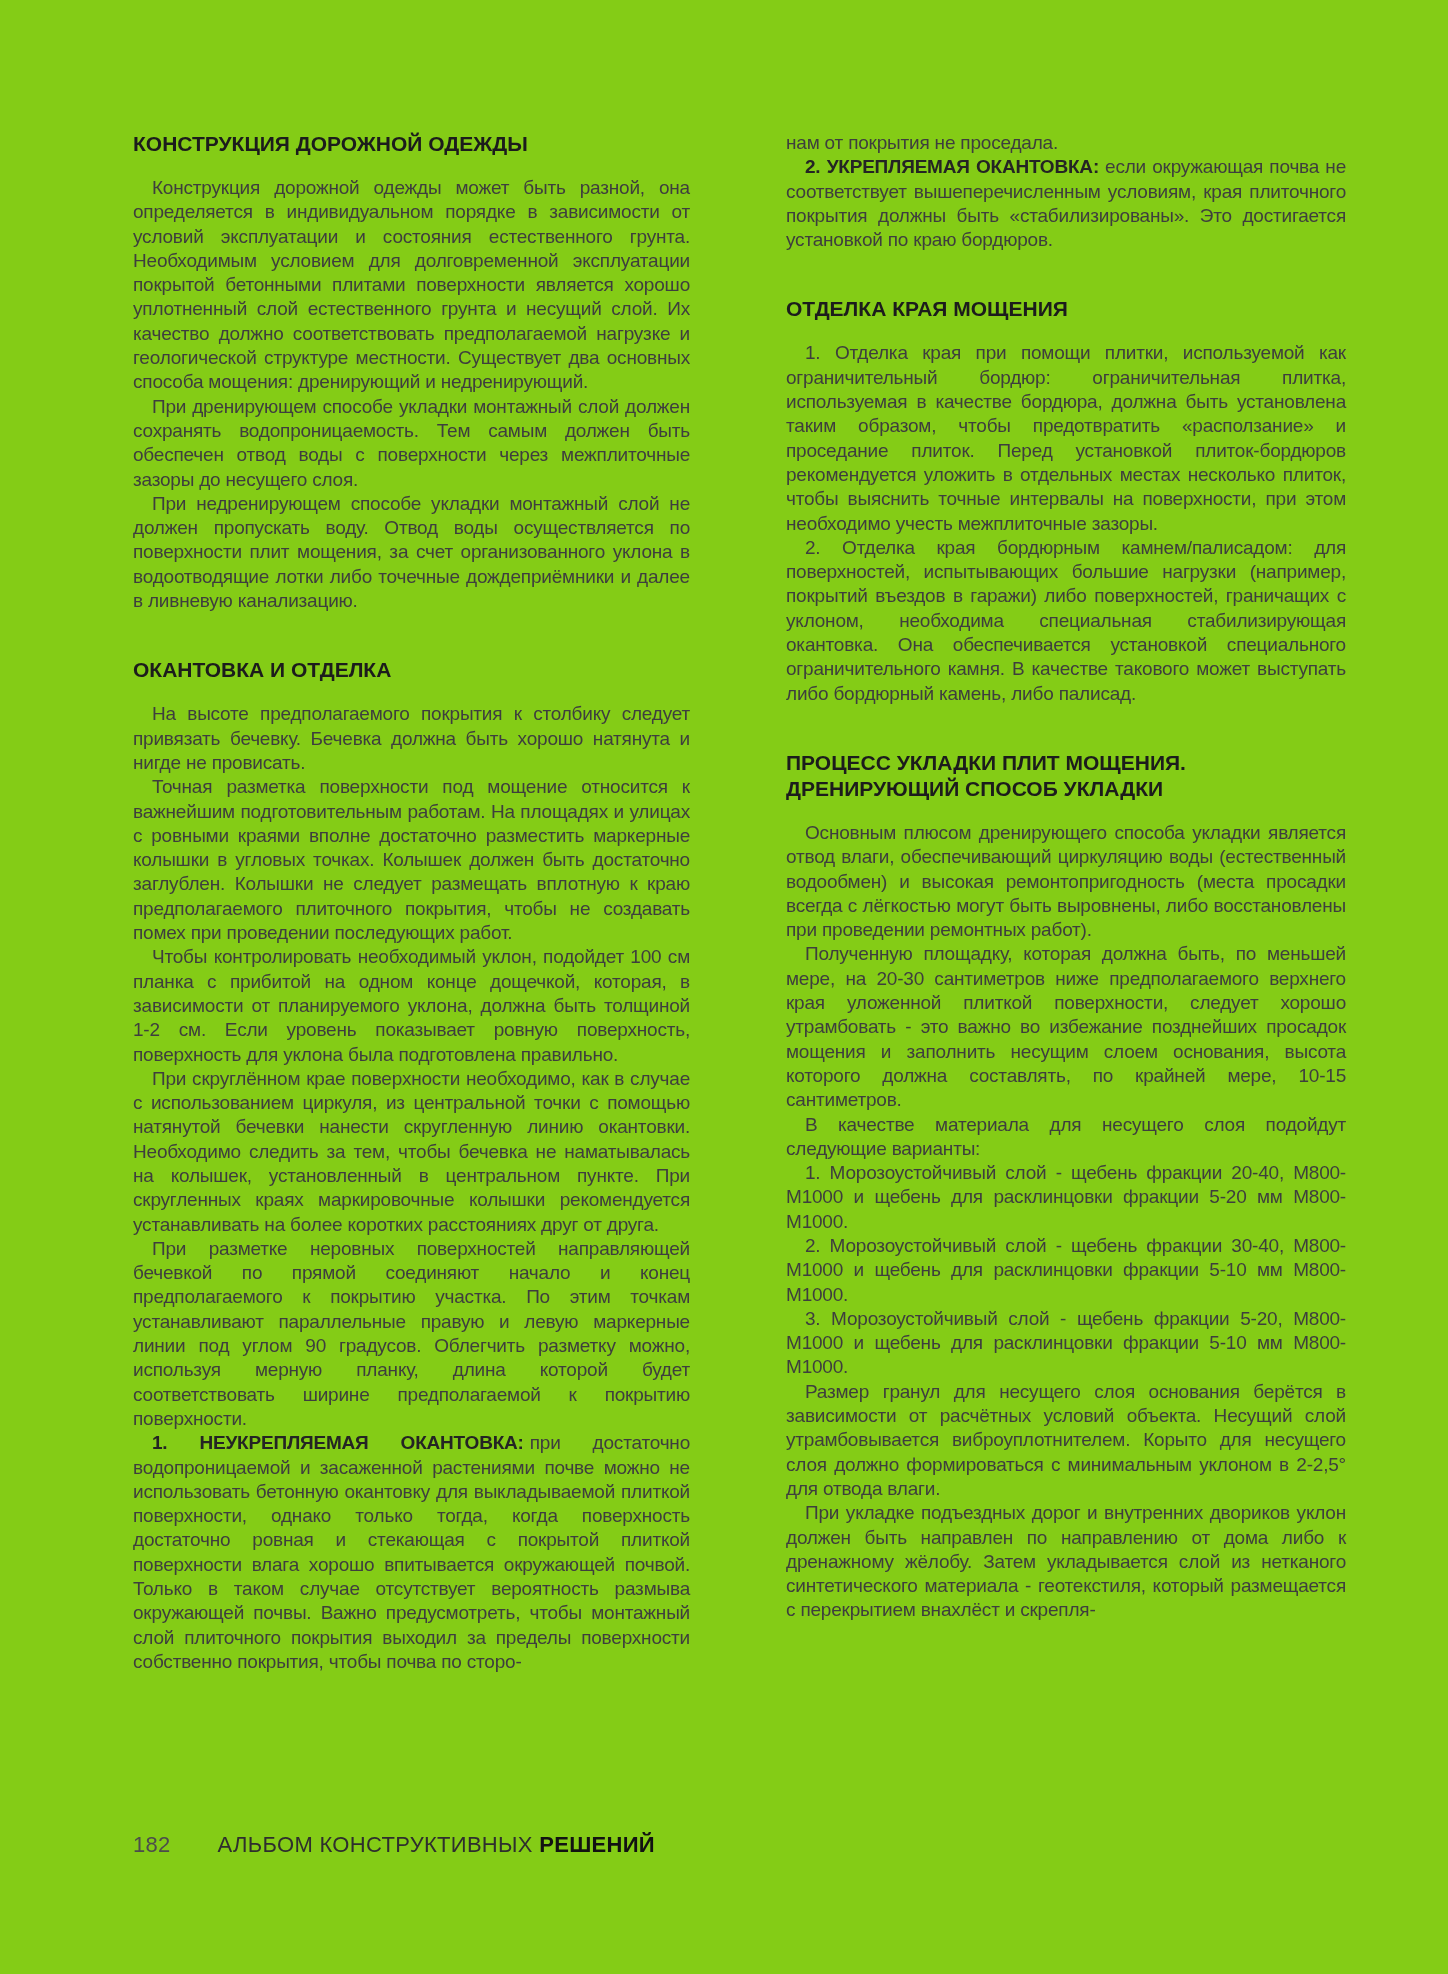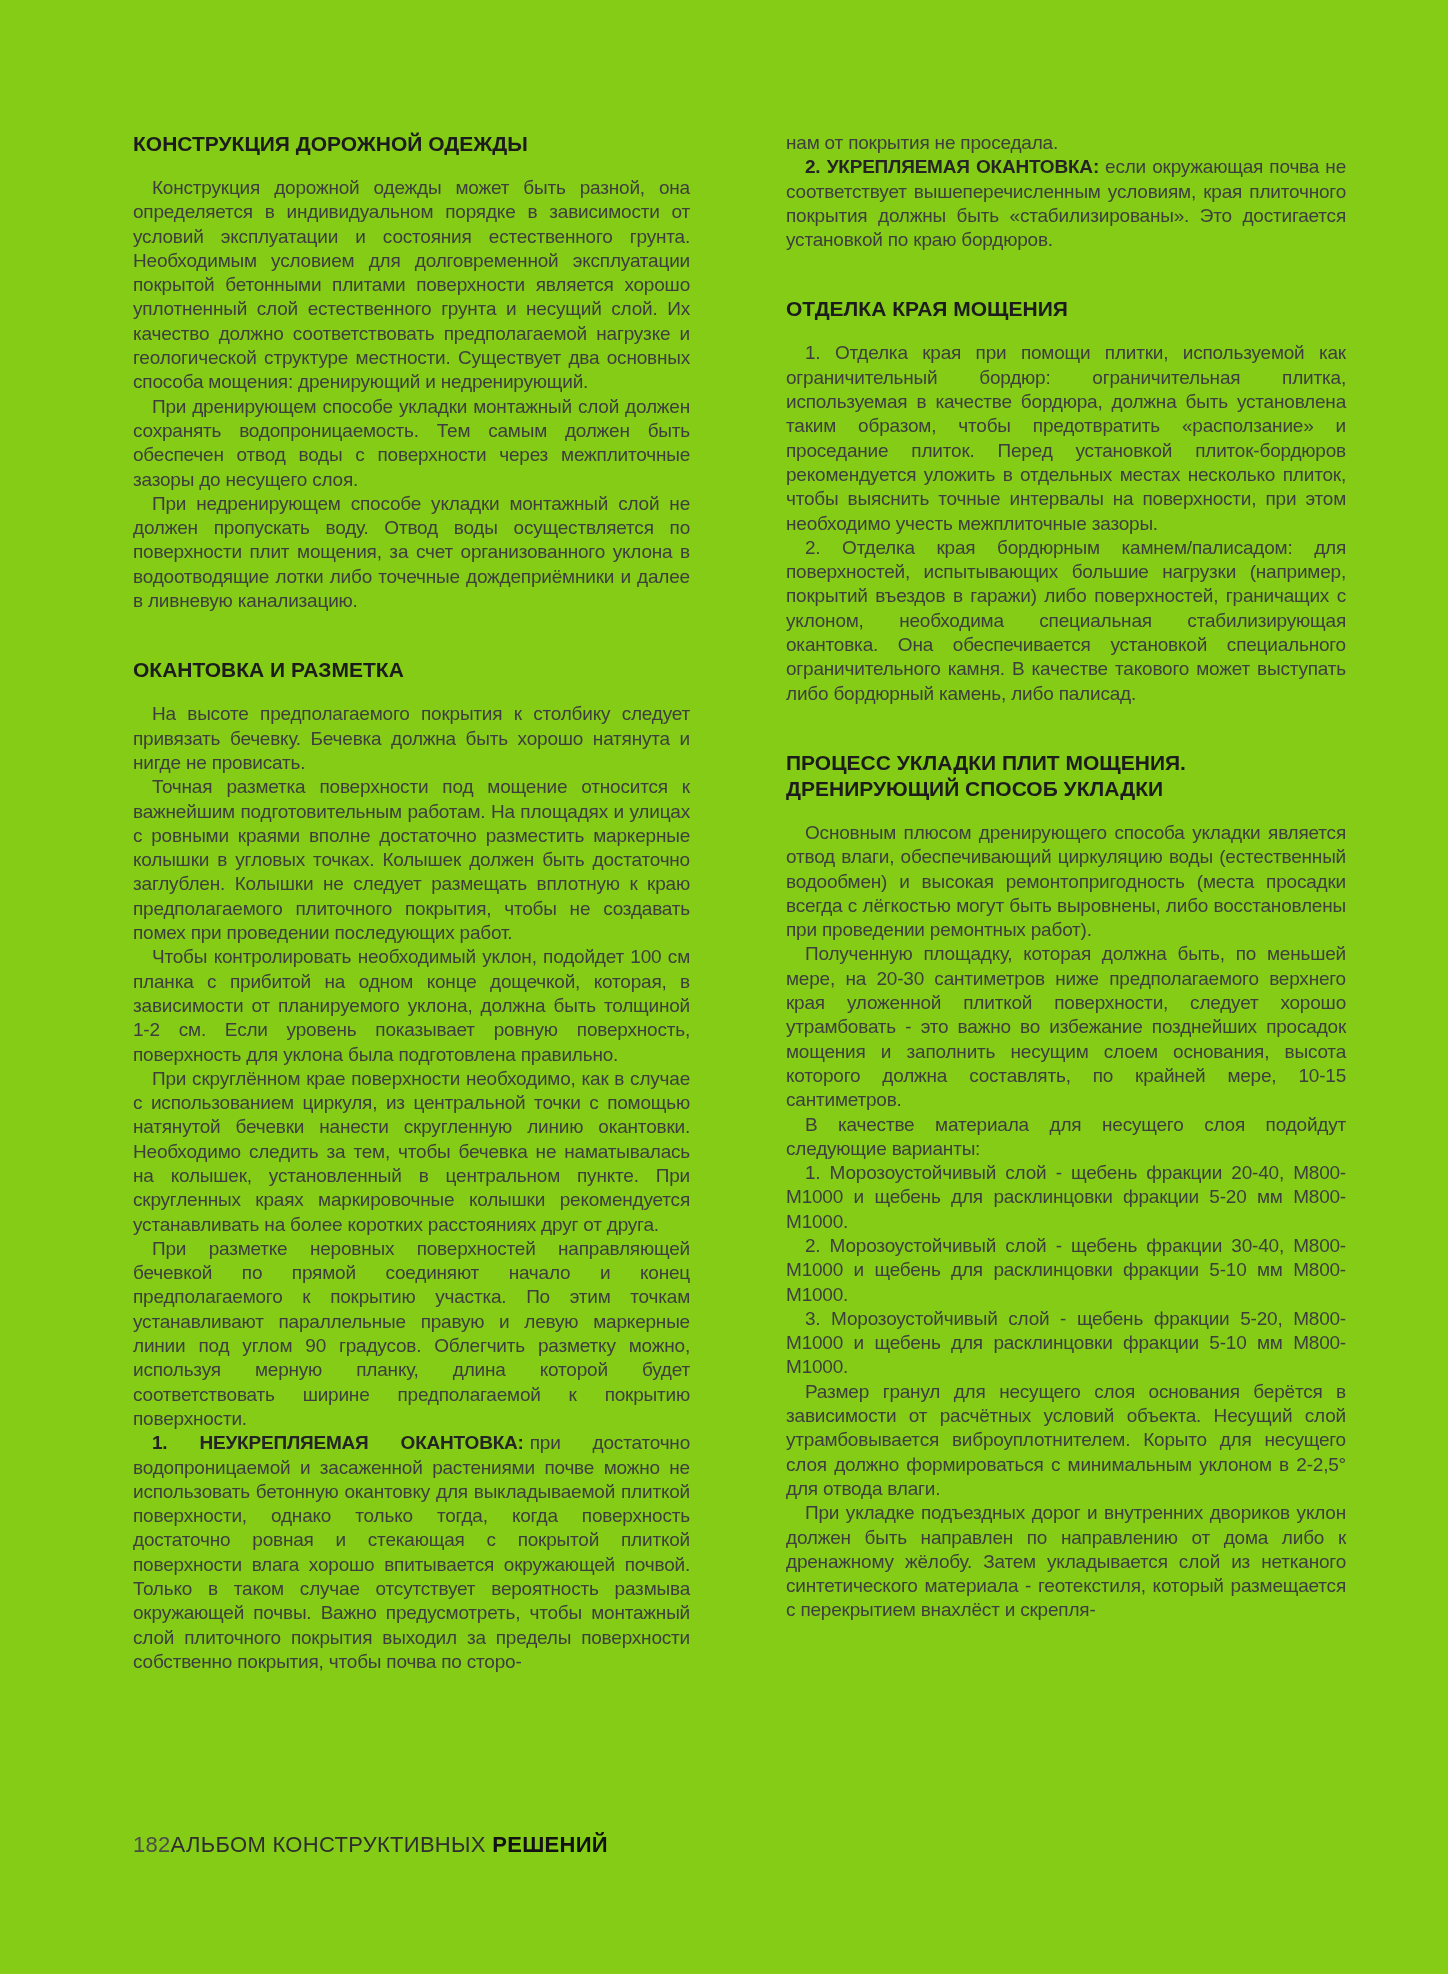--- a/index.html
+++ b/index.html
@@ -23,34 +23,34 @@
     letter-spacing:0; text-align:left; text-indent:0;
   }
   .sec-h.first { margin:0 0 19px 0; }
   .sec-h.mid   { margin:44px 0 19px 0; }
   .lead { font-weight:bold; color:#242424; margin-right:6px; }
   .footer {
     position:absolute; left:133px; top:1832px;
     font-size:22px; line-height:26px; letter-spacing:0.3px; white-space:nowrap;
   }
   .pagenum  { color:#4c4c4c; display:inline-block; }
-  .booktitle{ color:#2e2e2e; display:inline-block; }
+  .booktitle{ color:#2e2e2e; display:inline-block; margin-left:47px; }
   .booktitle b { color:#121212; font-weight:bold; }
 </style>
 </head>
 <body>
 
 <div class="page">
 
   <div class="col col-left">
     <div class="sec-h first">КОНСТРУКЦИЯ ДОРОЖНОЙ ОДЕЖДЫ</div>
     <p class="para">Конструкция дорожной одежды может быть разной, она определяется в индивидуальном порядке в зависимости от условий эксплуатации и состояния естественного грунта. Необходимым условием для долговременной эксплуатации покрытой бетонными плитами поверхности является хорошо уплотненный слой естественного грунта и несущий слой. Их качество должно соответствовать предполагаемой нагрузке и геологической структуре местности. Существует два основных способа мощения: дренирующий и недренирующий.</p>
     <p class="para">При дренирующем способе укладки монтажный слой должен сохранять водопроницаемость. Тем самым должен быть обеспечен отвод воды с поверхности через межплиточные зазоры до несущего слоя.</p>
     <p class="para">При недренирующем способе укладки монтажный слой не должен пропускать воду. Отвод воды осуществляется по поверхности плит мощения, за счет организованного уклона в водоотводящие лотки либо точечные дождеприёмники и далее в ливневую канализацию.</p>
-    <div class="sec-h mid">ОКАНТОВКА И РАЗМЕТКА</div>
+    <div class="sec-h mid">ОКАНТОВКА И ОТДЕЛКА</div>
     <p class="para">На высоте предполагаемого покрытия к столбику следует привязать бечевку. Бечевка должна быть хорошо натянута и нигде не провисать.</p>
     <p class="para">Точная разметка поверхности под мощение относится к важнейшим подготовительным работам. На площадях и улицах с ровными краями вполне достаточно разместить маркерные колышки в угловых точках. Колышек должен быть достаточно заглублен. Колышки не следует размещать вплотную к краю предполагаемого плиточного покрытия, чтобы не создавать помех при проведении последующих работ.</p>
     <p class="para">Чтобы контролировать необходимый уклон, подойдет 100 см планка с прибитой на одном конце дощечкой, которая, в зависимости от планируемого уклона, должна быть толщиной 1-2 см. Если уровень показывает ровную поверхность, поверхность для уклона была подготовлена правильно.</p>
     <p class="para">При скруглённом крае поверхности необходимо, как в случае с использованием циркуля, из центральной точки с помощью натянутой бечевки нанести скругленную линию окантовки. Необходимо следить за тем, чтобы бечевка не наматывалась на колышек, установленный в центральном пункте. При скругленных краях маркировочные колышки рекомендуется устанавливать на более коротких расстояниях друг от друга.</p>
     <p class="para">При разметке неровных поверхностей направляющей бечевкой по прямой соединяют начало и конец предполагаемого к покрытию участка. По этим точкам устанавливают параллельные правую и левую маркерные линии под углом 90 градусов. Облегчить разметку можно, используя мерную планку, длина которой будет соответствовать ширине предполагаемой к покрытию поверхности.</p>
     <p class="para"><b class="lead">1. НЕУКРЕПЛЯЕМАЯ ОКАНТОВКА:</b><span>при достаточно водопроницаемой и засаженной растениями почве можно не использовать бетонную окантовку для выкладываемой плиткой поверхности, однако только тогда, когда поверхность достаточно ровная и стекающая с покрытой плиткой поверхности влага хорошо впитывается окружающей почвой. Только в таком случае отсутствует вероятность размыва окружающей почвы. Важно предусмотреть, чтобы монтажный слой плиточного покрытия выходил за пределы поверхности собственно покрытия, чтобы почва по сторо-</span></p>
   </div>
 
   <div class="col col-right">
     <p class="para no-indent">нам от покрытия не проседала.</p>

